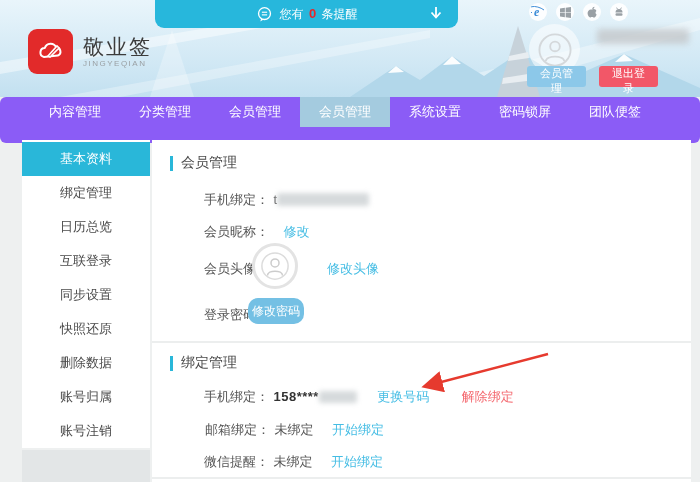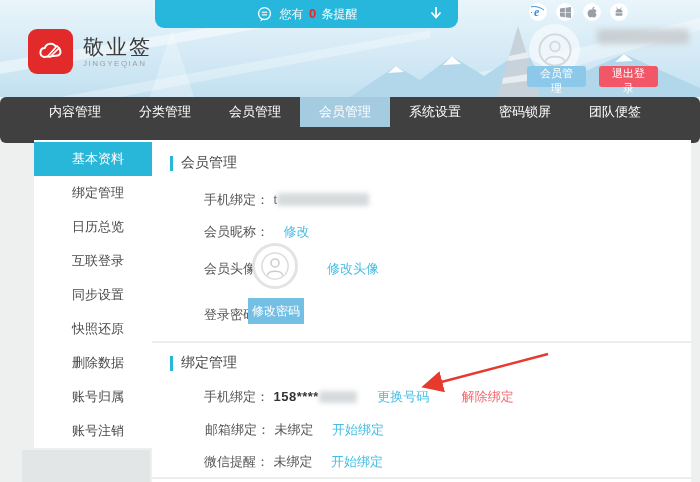--- a/index.html
+++ b/index.html
@@ -29,49 +29,49 @@
   .user-avatar { position:absolute; left:529px; top:24px; width:51px; height:51px; border-radius:50%;
                  background:rgba(255,255,255,.55); display:flex; align-items:center; justify-content:center; }
   .user-name-blur { position:absolute; left:597px; top:29px; width:92px; height:15px;
                     background:#c6cacd; filter:blur(3px); border-radius:2px; opacity:.85; }
   .hdr-btn { position:absolute; top:66px; height:21px; border:none; border-radius:3px; color:#fff;
              font-size:11px; padding:0 10px; cursor:pointer; font-family:inherit; }
   .btn-member { left:527px; width:59px; background:#8cc8e9; }
   .btn-logout { left:599px; width:59px; background:#f25768; }
 
   
-  .nav { position:absolute; left:0; top:97px; width:700px; height:46px; background:#404040;
+  .nav { position:absolute; left:0; top:97px; width:700px; height:46px; background:#8b5cf6;
          display:flex; padding-left:30px;border-radius:6px; }
   .nav-tab { width:90px; height:30px; line-height:30px; text-align:center; color:#fff;
              font-size:13px; cursor:pointer; }
   .nav-tab.active { background:#a4cbdf; }
 
   
-  .sidebar { position:absolute; left:22px; top:140px; width:128px; background:#fff; padding:2px 0 0 0;margin-left:12px; }
+  .sidebar { position:absolute; left:22px; top:140px; width:128px; background:#fff; padding:2px 0 0 0; }
   .side-item { height:34px; line-height:34px; text-align:center; font-size:13px; color:#4a4a4a; cursor:pointer; }
   .side-item.active { background:#29b7d9; color:#fff; }
   .sidebar-below { position:absolute; left:22px; top:450px; width:128px; height:32px; background:#e3e6e7; }
 
   
   .main { position:absolute; left:152px; top:140px; width:539px; height:342px; background:#fff; }
   .sec-title { position:absolute; left:18px; display:flex; align-items:center; gap:8px;
                font-size:14px; color:#4a4a4a; }
   .sec-bar { width:3px; height:15px; background:#29b7d9; }
   .row-label { font-size:13px; color:#555; }
   .link { font-size:13px; color:#45bde4; cursor:pointer; text-decoration:none;margin-left:19px; }
   .link-red { font-size:13px; color:#f4666d; cursor:pointer; text-decoration:none; }
   .muted-val { font-size:13px; color:#555; }
   .blur-box { display:inline-block; background:#d6dadc; filter:blur(2.5px); border-radius:2px; vertical-align:middle; }
   .divider { position:absolute; left:0; width:539px; height:2px; background:#eceeee; }
 
   .avatar-circle { position:absolute; width:46px; height:46px; border-radius:50%;
                    border:3px solid #e3e3e3; background:#fff;
                    display:flex; align-items:center; justify-content:center; }
   .pwd-btn { position:absolute; width:56px; height:26px; background:#74c0e4; color:#fff; border:none;
-             border-radius:0; font-size:12px; cursor:pointer; font-family:inherit; }
+             border-radius:10px; font-size:12px; cursor:pointer; font-family:inherit; }
   .phone-val { font-size:13px; color:#333; font-weight:bold; letter-spacing:.5px; }
   .arrow-annot { position:absolute; left:258px; top:208px; pointer-events:none; }
 </style>
 </head>
 <body>
 
 <div class="page">
 
   <div class="header">
     <svg class="sky" width="700" height="97" viewBox="0 0 700 97">

